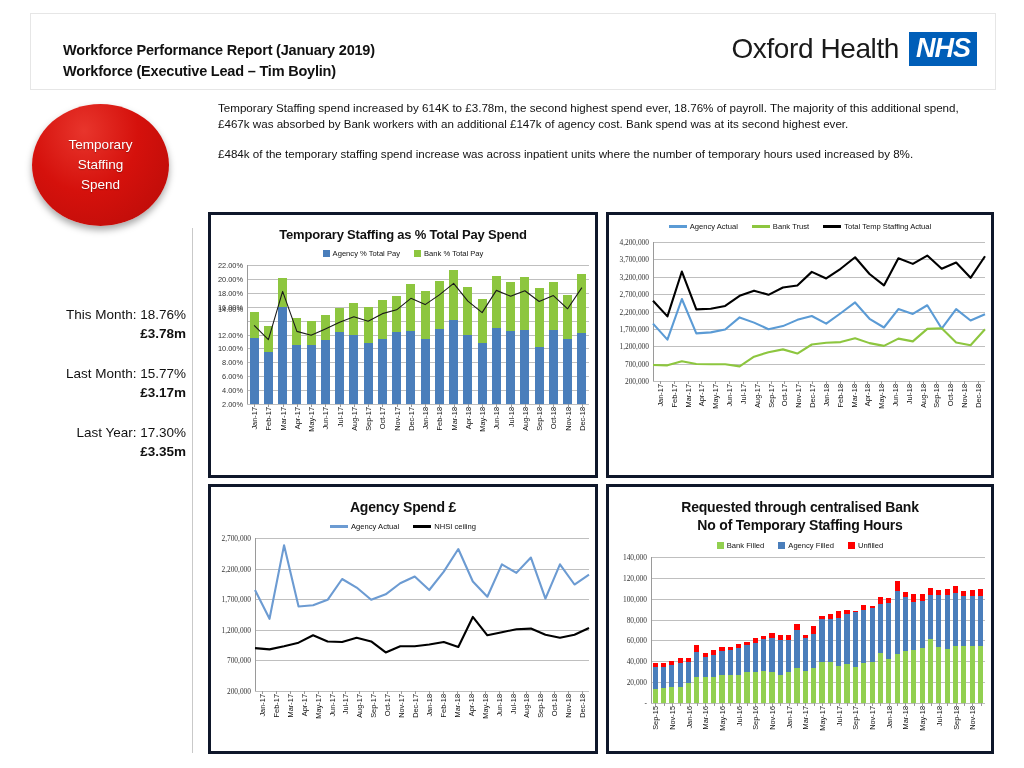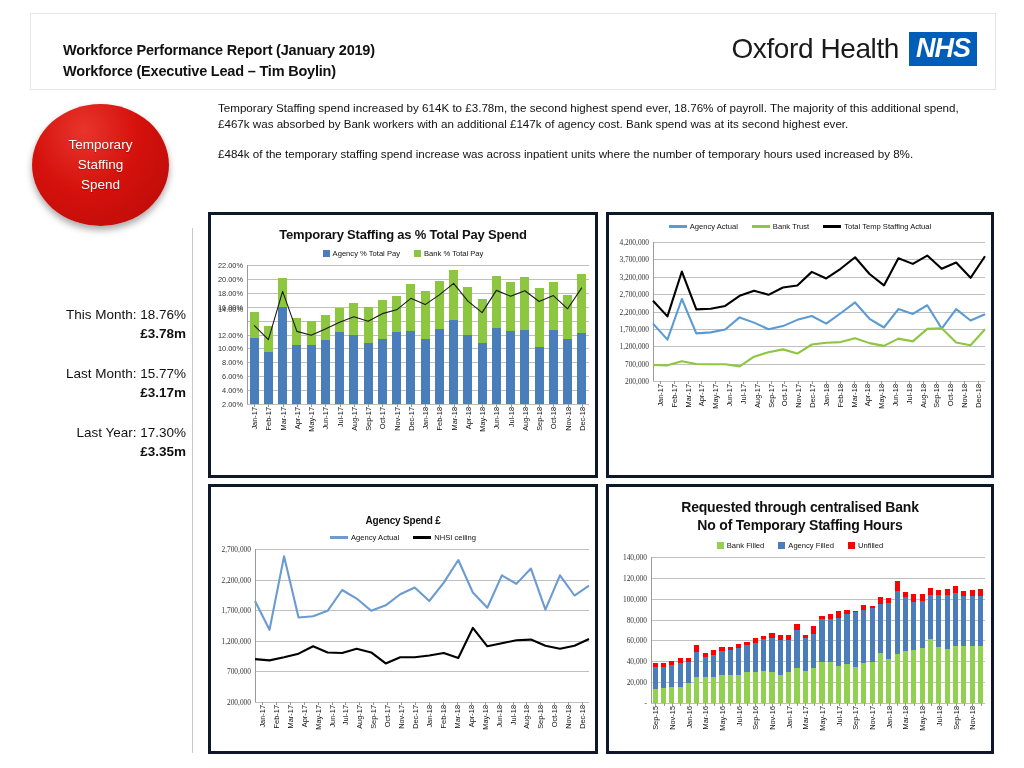--- a/index.html
+++ b/index.html
@@ -68,21 +68,21 @@
   #chart-pct {left:208px;top:212px;width:390px;height:266px;}
   #chart-spend{left:606px;top:212px;width:388px;height:266px;}
   #chart-agency{left:208px;top:484px;width:390px;height:270px;}
   #chart-hours{left:606px;top:484px;width:388px;height:270px;}
 
   .c-title{
     text-align:center;font-weight:bold;color:#111;letter-spacing:-0.2px;
   }
   #chart-pct .c-title{font-size:13px;margin-top:12px;}
   #chart-spend .c-title{font-size:13px;margin-top:12px;}
-  #chart-agency .c-title{font-size:10px;margin-top:28px;}
+  #chart-agency .c-title{font-size:14px;margin-top:12px;}
   #chart-hours .c-title{font-size:14px;margin-top:11px;line-height:18px;}
 
   .c-legend{
     display:flex;justify-content:center;align-items:center;gap:14px;
     margin-top:7px;font-size:7.6px;color:#111;
   }
   .lg{display:flex;align-items:center;gap:3px;white-space:nowrap;}
   .sw-box{width:7px;height:7px;display:inline-block;}
   .sw-line{width:18px;height:2.5px;display:inline-block;}
 

